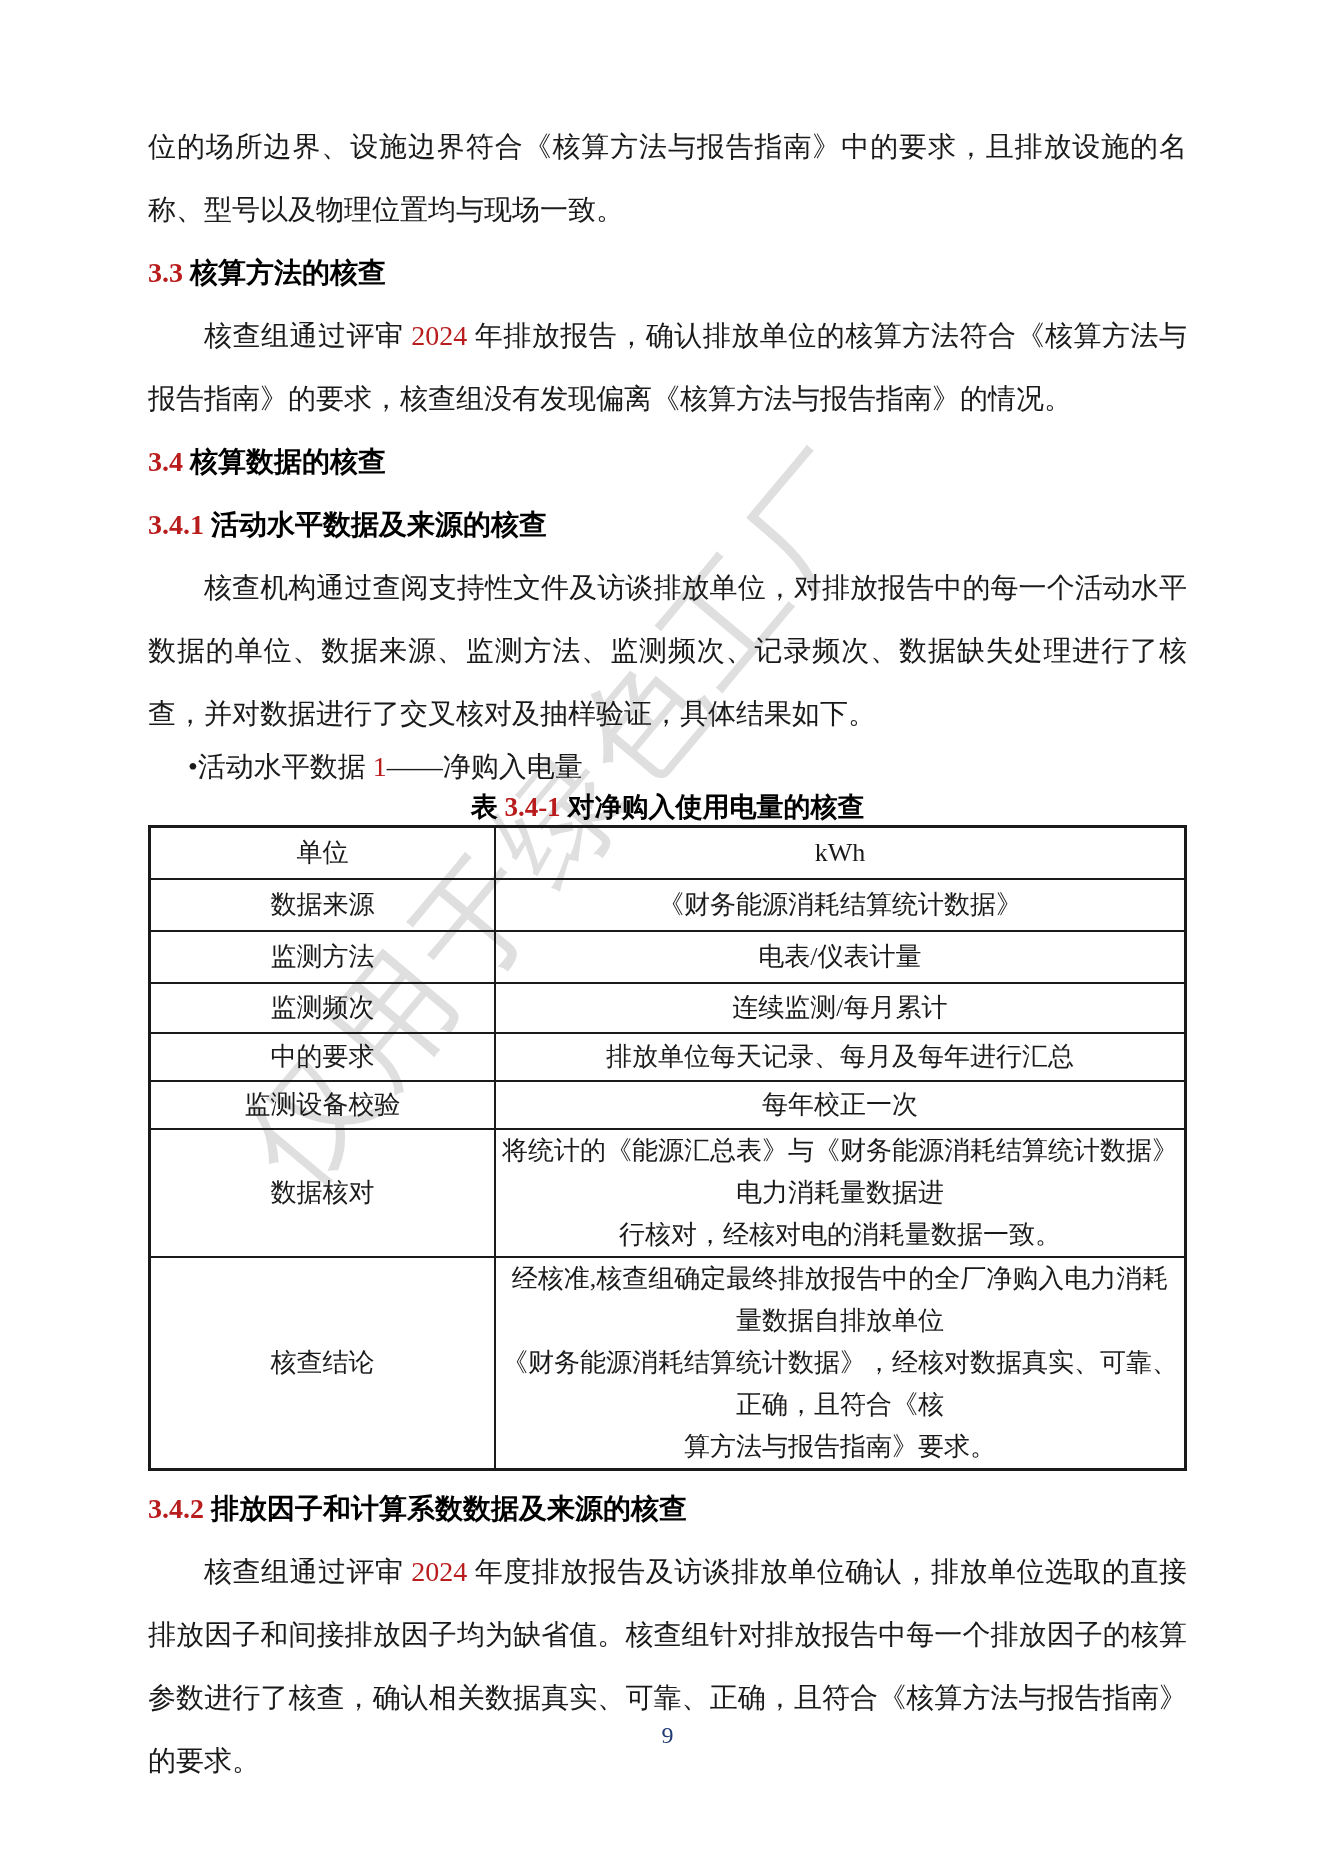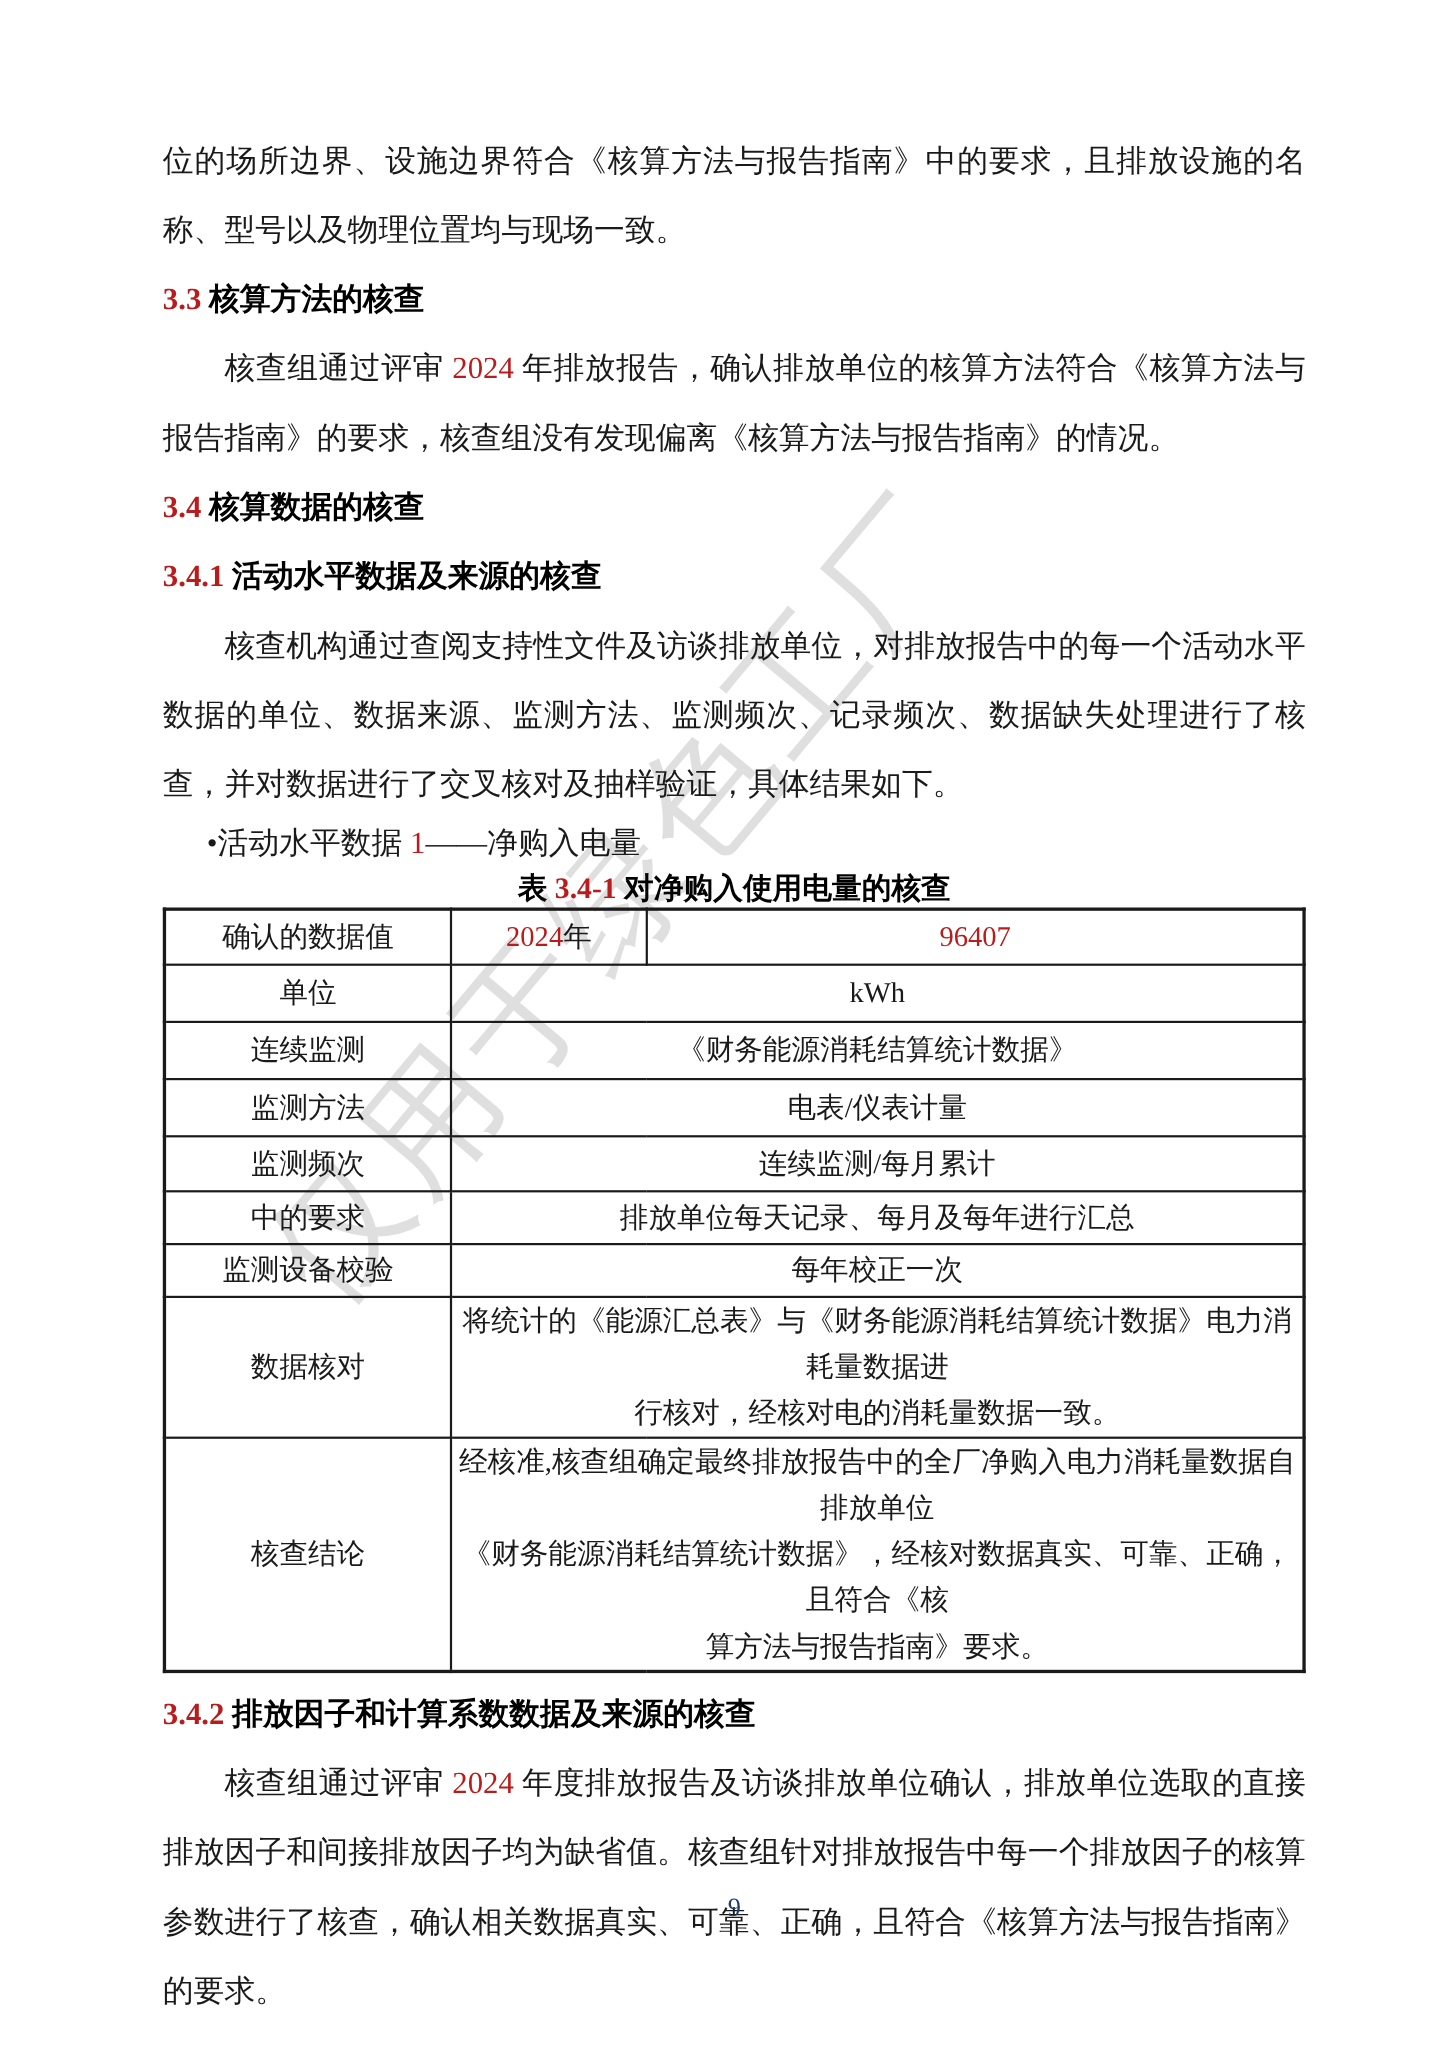--- a/index.html
+++ b/index.html
@@ -125,31 +125,26 @@
 
     <p class="para indent"><span>核查机构通过查阅支持性文件及访谈排放单位，对排放报告中的每一个活动水平数据的单位、数据来源、监测方法、监测频次、记录频次、数据缺失处理进行了核查，并对数据进行了交叉核对及抽样验证，具体结果如下。</span></p>
 
 
     <p class="bullet-line"><span>•活动水平数据 </span><span class="seg-num">1</span><span>——净购入电量</span></p>
 
     <p class="table-caption"><span>表 </span><span class="seg-num">3.4-1</span><span> 对净购入使用电量的核查</span></p>
 
     <table class="vtable">
       <tbody>
-          <tr style="height:50px;">
-        <td class="col-label">确认的数据值</td>
-        <td class="col-mid"><span class="seg-num">2024</span><span>年</span></td>
-        <td><span class="seg-num">96407</span></td>
-      </tr>
       <tr style="height:52px;">
         <td>单位</td>
         <td colspan="2">kWh</td>
       </tr>
       <tr style="height:52px;">
-        <td>连续监测</td>
+        <td>数据来源</td>
         <td colspan="2">《财务能源消耗结算统计数据》</td>
       </tr>
       <tr style="height:52px;">
         <td>监测方法</td>
         <td colspan="2">电表/仪表计量</td>
       </tr>
       <tr style="height:50px;">
         <td>监测频次</td>
         <td colspan="2">连续监测/每月累计</td>
       </tr>

